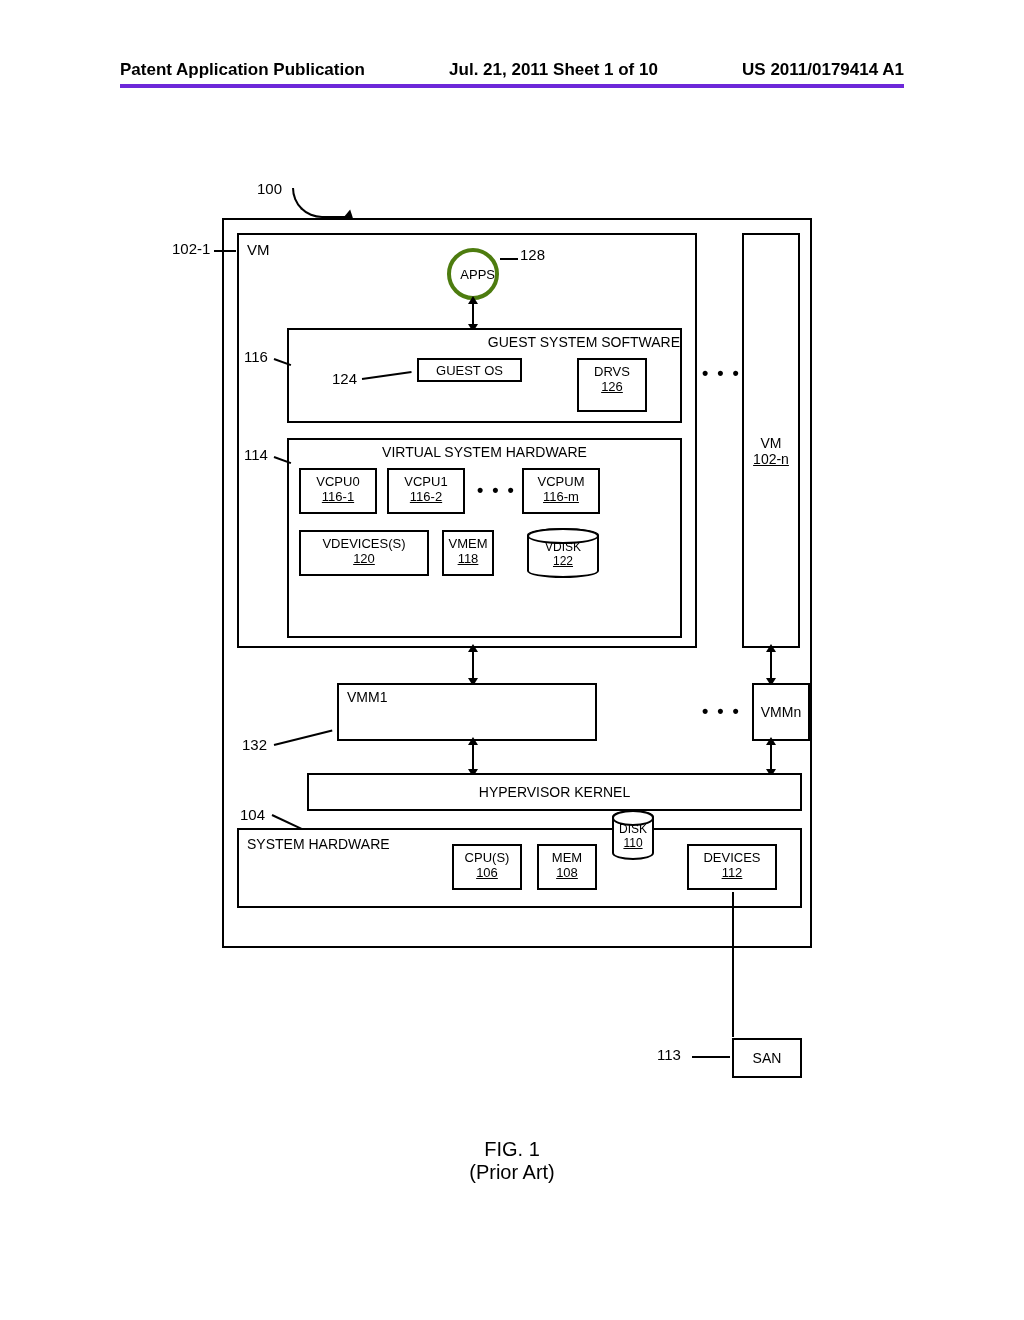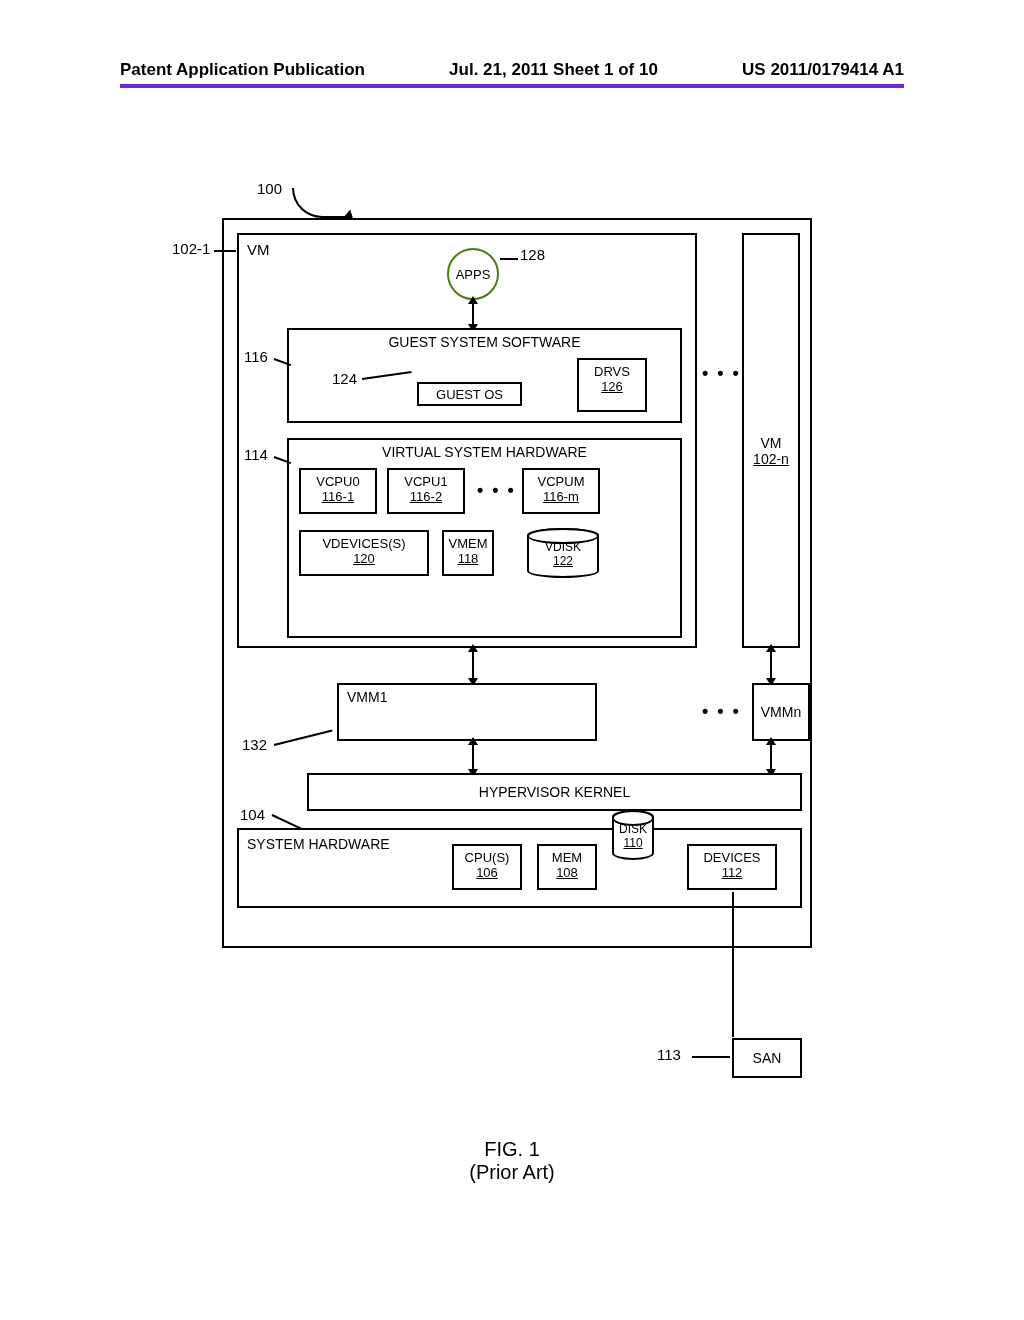--- a/index.html
+++ b/index.html
@@ -55,34 +55,34 @@
     width: 460px; height: 415px;
     text-align: left;
   }
   .vm-title { position: absolute; left: 8px; top: 6px; font-size: 15px; }
 
   
   .apps {
     position: absolute;
     left: 245px; top: 60px;
     width: 52px; height: 52px;
-    border: 2px solid #4d7c0f;
+    border: 4px solid #4d7c0f;
     border-radius: 50%;
-    display: flex; align-items: center; justify-content: center;
+    display: flex; align-items: center; justify-content: flex-end;
     font-size: 13px;
     background: #fff;
   }
 
   
   .gss {
     left: 85px; top: 140px;
     width: 395px; height: 95px;
     text-align: left;
   }
-  .gss-title { position: absolute; left: 0; right:0; top: 4px; text-align: center; font-size: 14px; }
+  .gss-title { position: absolute; left: 0; right:0; top: 4px; text-align: right; font-size: 14px; }
   .guestos {
     left: 130px; top: 28px;
     width: 105px; height: 24px;
     line-height: 22px;
     font-size: 13px;
   }
   .drvs {
     left: 290px; top: 28px;
     width: 70px; height: 54px;
     padding-top: 4px;
@@ -259,21 +259,21 @@
     </div>
 
     <div class="label" style="left:318px; top:58px;">128</div>
     <div class="lead" style="left:298px; top:70px; width:18px;"></div>
 
     <div class="dva" style="left:270px; top:114px; height:24px;"></div>
 
     <div class="box gss">
       <div class="gss-title">GUEST SYSTEM SOFTWARE</div>
     </div>
-    <div class="box guestos" style="left:215px; top:170px;margin-top:24px;"><span>GUEST OS</span></div>
+    <div class="box guestos" style="left:215px; top:170px;"><span>GUEST OS</span></div>
     <div class="box drvs" style="left:375px; top:170px;">
       <span>DRVS</span><br>
       <span class="underline">126</span>
     </div>
 
     <div class="label" style="left:42px; top:160px;">116</div>
     <div class="lead-diag" style="left:72px; top:170px; width:18px; transform:rotate(20deg);"></div>
 
     <div class="label" style="left:130px; top:182px;">124</div>
     <div class="lead-diag" style="left:160px; top:190px; width:50px; transform:rotate(-8deg);"></div>

